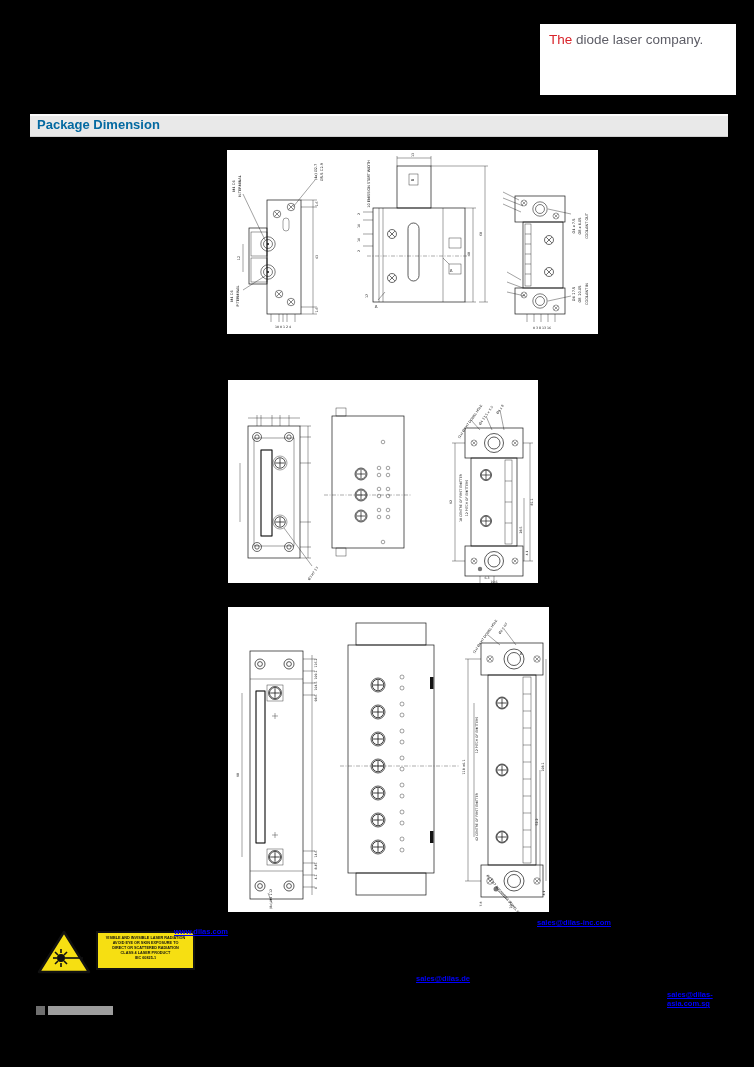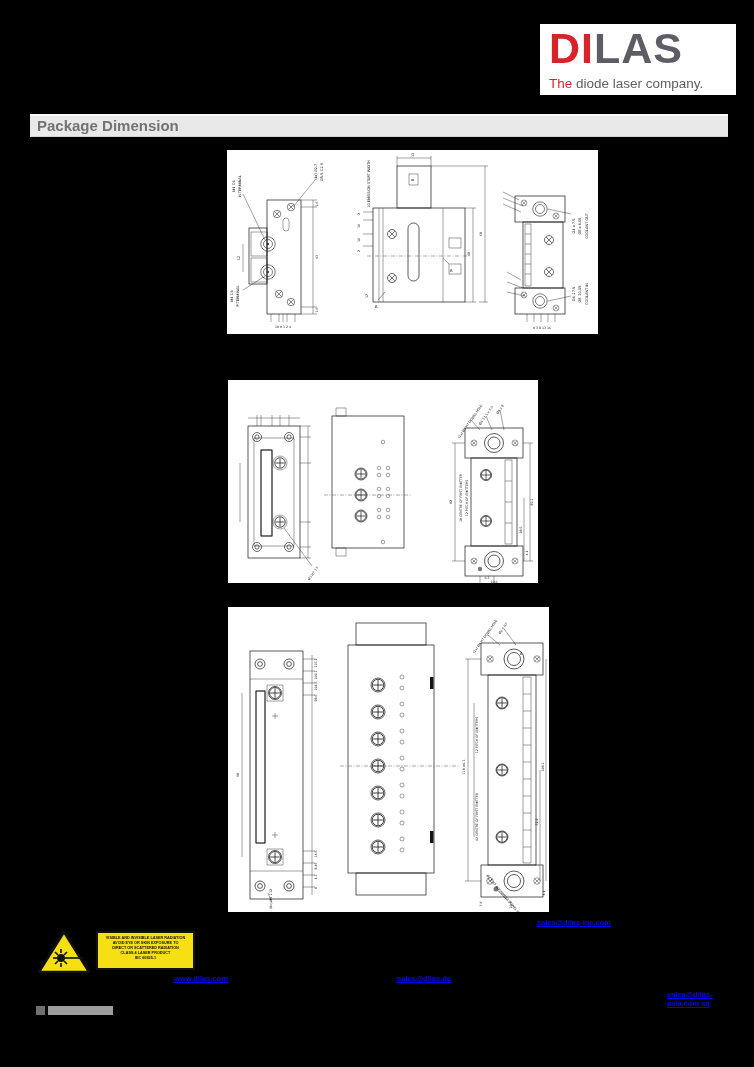--- a/index.html
+++ b/index.html
@@ -7,21 +7,21 @@
        font-family:"Liberation Sans",sans-serif;}
   .abs{position:absolute;}
   
   .logo-box{left:540px;top:24px;width:196px;height:71px;background:#fff;padding:2px 0 0 9px;box-sizing:border-box;}
   .logo-word{font-weight:bold;font-size:43px;line-height:44px;letter-spacing:1px;}
   .logo-red{color:#d8232a;}
   .logo-gray{color:#5d5d66;}
   .logo-tag{font-size:13.5px;color:#5d5d66;margin-top:6px;}
   
   .hdr{left:30px;top:114px;width:691px;height:19px;background:#e9e9e9;border-top:2px solid #fbfbfb;
-       border-bottom:1px solid #cfcfcf;color:#737373;font-weight:bold;font-size:15px;
+       border-bottom:1px solid #cfcfcf;color:#0369a1;font-weight:bold;font-size:13px;
        padding:1px 0 0 7px;box-sizing:content-box;}
   
   .panel{background:#fff;}
   svg.draw line,svg.draw rect,svg.draw circle,svg.draw path,svg.draw use{stroke:#141414;fill:none;stroke-width:0.7;}
   svg.draw .thin{stroke-width:0.4;}
   svg.draw .cl{stroke-width:0.35;stroke-dasharray:4 1.5 1 1.5;}
   svg.draw .fill{fill:#141414;stroke:none;}
   svg.draw .gfill{fill:#777;stroke:none;}
   svg.draw text{fill:#111;stroke:none;font:4px "DejaVu Sans",sans-serif;text-anchor:middle;}
   svg.draw text.t35{font-size:3.5px;} svg.draw text.t32{font-size:3.2px;} svg.draw text.t3{font-size:3px;}
@@ -57,21 +57,20 @@
         <circle r="9"></circle>
         <circle r="5.6"></circle>
       </g>
     <pattern id="hat" width="4" height="4" patternUnits="userSpaceOnUse">
       <path d="M0 4 L4 0" stroke="#555" stroke-width="0.45" fill="none"></path>
     </pattern>
   </defs>
 </svg>
 
 <div class="abs logo-box">
-  <div class="logo-word"><span class="logo-red">DI</span><span class="logo-gray">LAS</span></div>
   <div class="logo-tag"><span class="logo-red">The</span><span> diode laser company.</span></div>
 </div>
 
 <div class="abs hdr">
   <span>Package Dimension</span>
 </div>
 
 <div class="abs panel" style="left:227px;top:150px;width:371px;height:184px;">
 <svg class="draw" width="371" height="184" viewBox="0 0 371 184">
 
@@ -465,19 +464,19 @@
 </div>
 
 <div class="abs warn-label">
   <div>VISIBLE AND INVISIBLE LASER RADIATION</div>
   <div>AVOID EYE OR SKIN EXPOSURE TO</div>
   <div>DIRECT OR SCATTERED RADIATION</div>
   <div>CLASS 4 LASER PRODUCT</div>
   <div>IEC 60825-1</div>
 </div>
 
-<span class="abs lnk" style="left:174px;top:974px;">www.dilas.com</span>
-<span class="abs lnk" style="left:397px;top:974px;">sales@dilas.de</span>
+<span class="abs lnk" style="left:174px;top:927px;">www.dilas.com</span>
+<span class="abs lnk" style="left:416px;top:974px;">sales@dilas.de</span>
 <span class="abs lnk" style="left:511px;top:918px;padding-left:26px;">sales@dilas-inc.com</span>
 <span class="abs lnk" style="left:619px;top:990px;margin-left:48px;">sales@dilas-asia.com.sg</span>
 
 <div class="abs mark1"></div>
 <div class="abs mark2"></div>
 
 </body></html>

